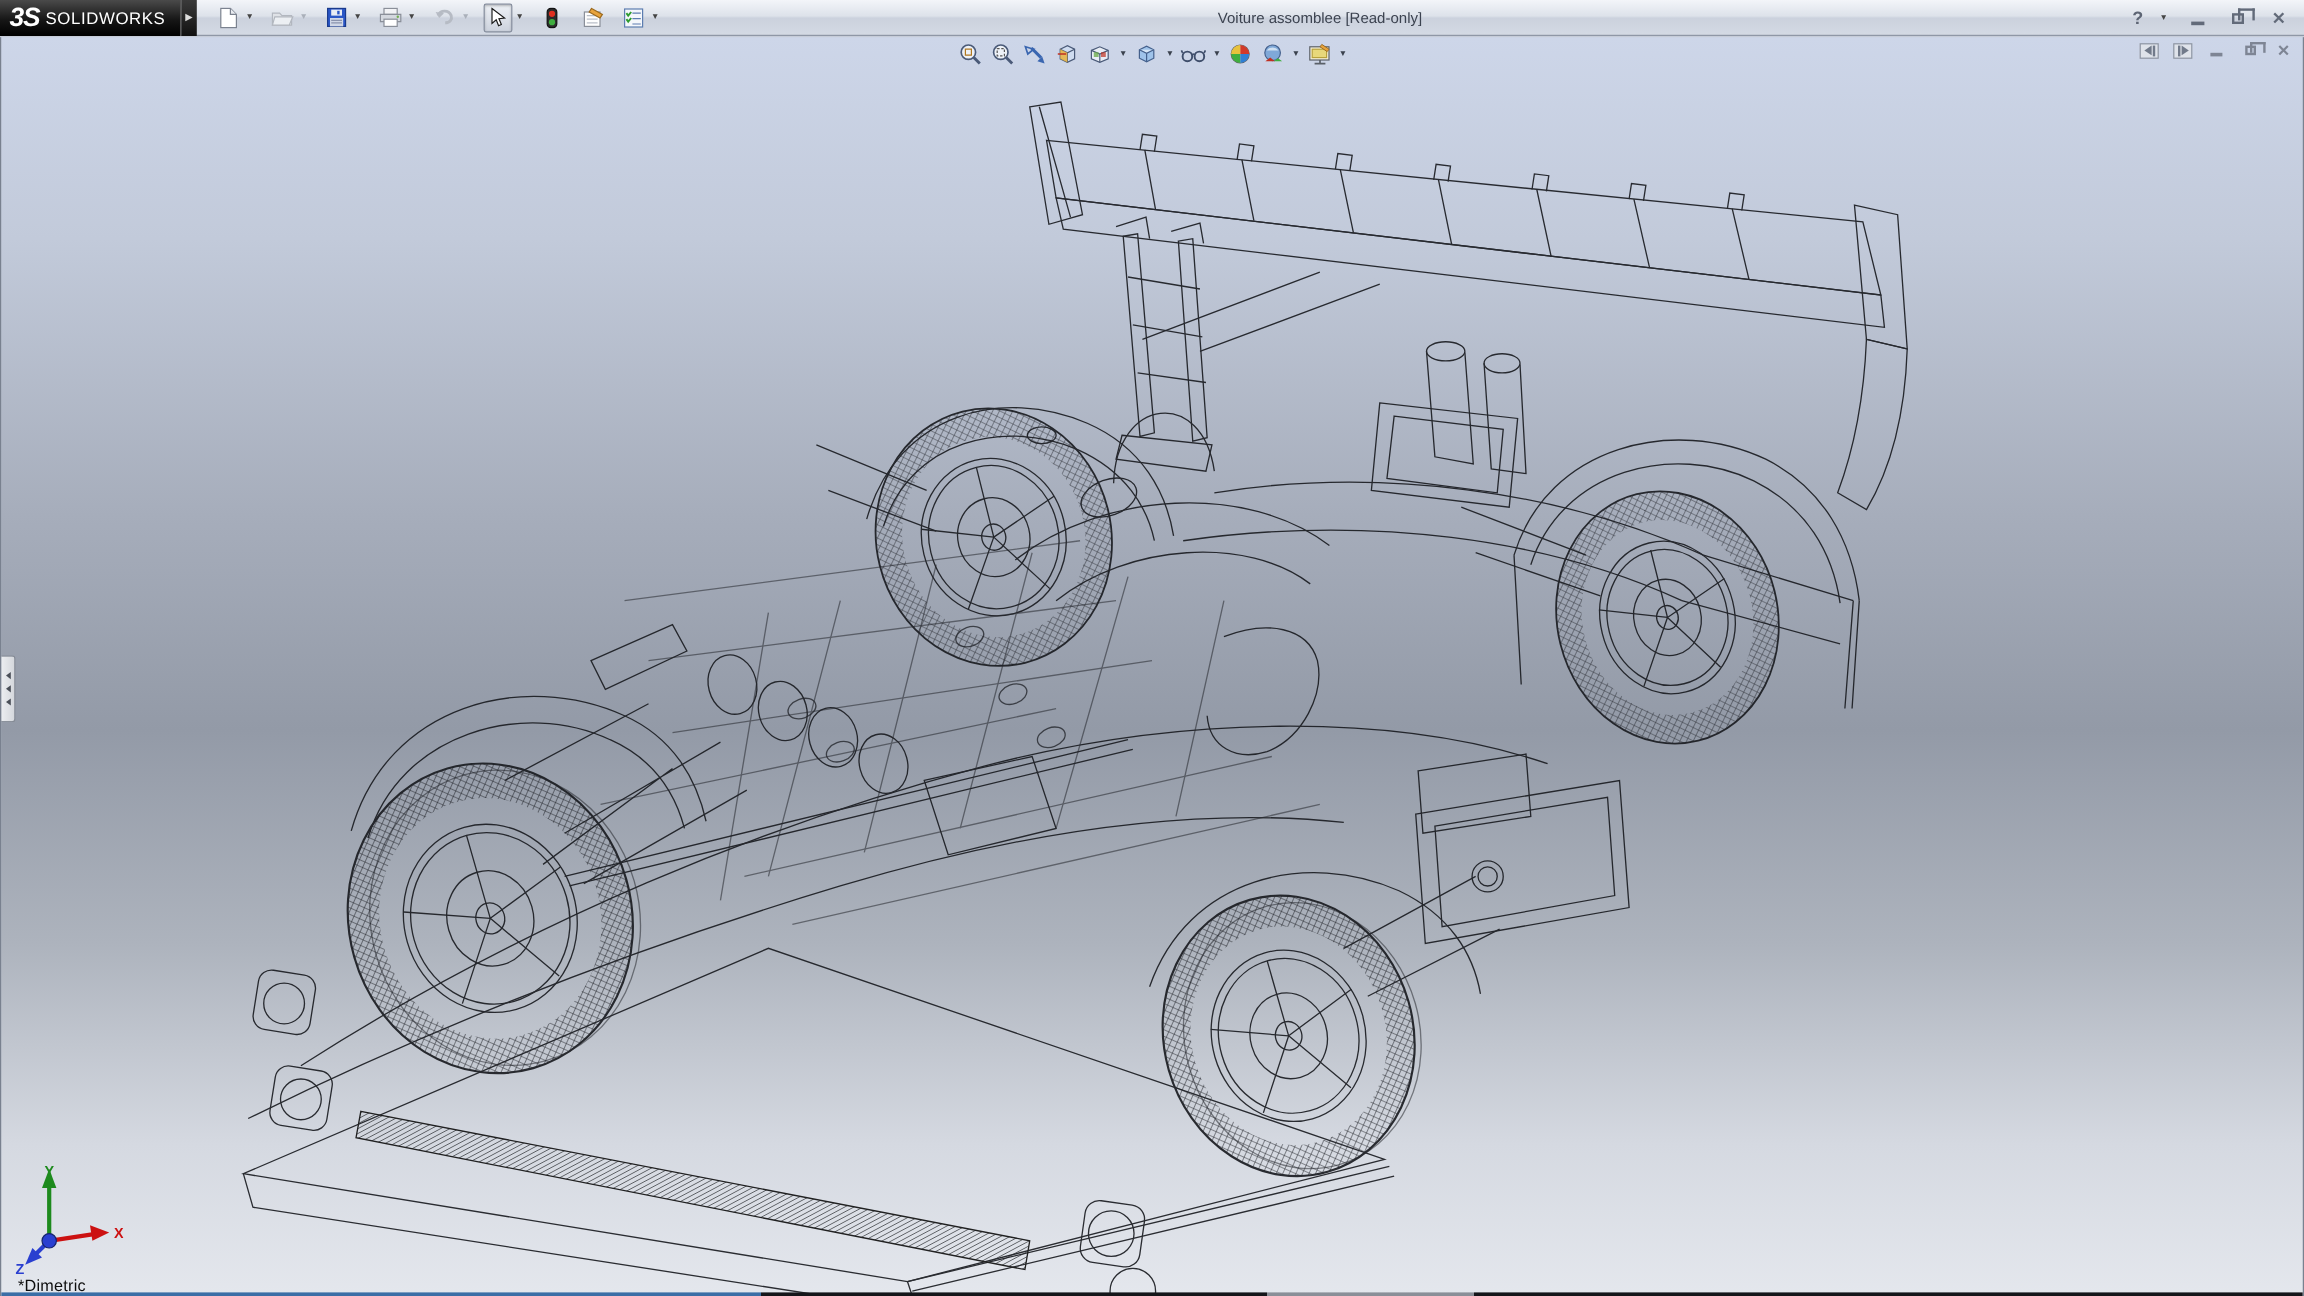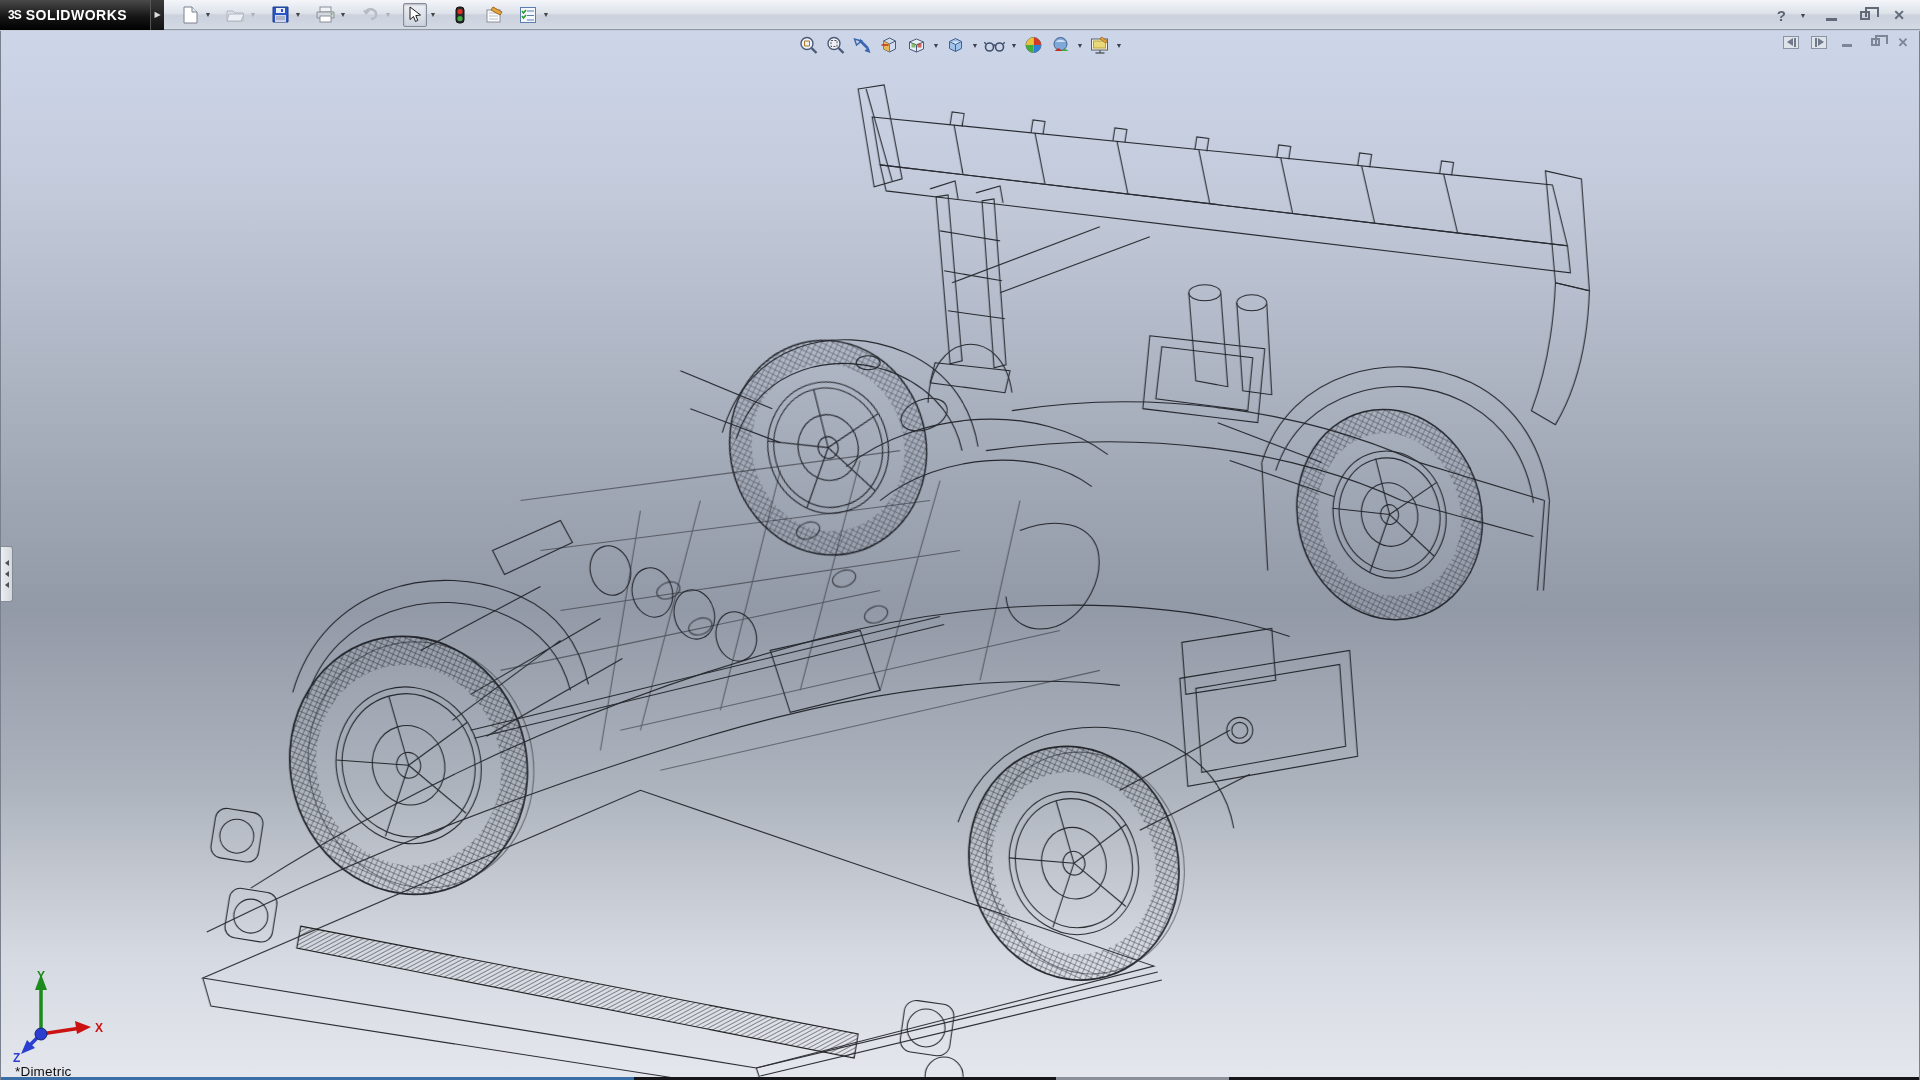--- a/index.html
+++ b/index.html
@@ -8,22 +8,22 @@
   #app { width:1920px; height:1080px; position:relative; background:#c6ccd8; }
 
   
   .titlebar { height:30px; width:100%;
     background:linear-gradient(#f3f5f9, #dde2ea 46%, #cbd1dd 52%, #d4dae4);
     border-bottom:1px solid #8f97a6;
     display:flex; align-items:center; position:relative; z-index:10;}
   .logo { height:30px; min-width:150px;
     background:linear-gradient(#4a4a4a, #161616 55%, #000);
     color:#fff; display:flex; align-items:center; padding:0 8px; gap:5px;}
-  .logo-mark { font-size:12px; font-weight:bold; letter-spacing:-1px; }
-  .logo-name { font-size:14px; font-weight:bold; letter-spacing:.5px; }
+  .logo-mark { font-size:22px; font-weight:bold; font-style:italic; letter-spacing:-1px; }
+  .logo-name { font-size:14px; font-weight:normal; letter-spacing:.5px; }
   .logo-expand { width:14px; height:30px; background:linear-gradient(#3a3a3a,#111);
     color:#ddd; font-size:8px; display:flex; align-items:center; justify-content:center;
     border-left:1px solid #555; cursor:pointer;}
   .tb-icons { display:flex; align-items:center; margin-left:14px; gap:1px; }
   .tbtn { width:24px; height:24px; display:flex; align-items:center; justify-content:center;
     border:1px solid transparent; border-radius:2px; }
   .tbtn.pressed { background:linear-gradient(#eef1f6,#ccd2dd);
     border:1px solid #848c9c; border:1px solid #848c9c; box-shadow:inset 0 1px 2px rgba(0,0,0,.25);}
   .dd { font-size:7px; color:#444; width:10px; text-align:center; cursor:pointer;}
   .dd.dis { color:#aab0ba; }
@@ -172,20 +172,21 @@
         <svg width="18" height="18" viewBox="0 0 18 18">
           <rect x="1.5" y="1.5" width="15" height="15" fill="#f4f7fb" stroke="#5c7db0"></rect>
           <path d="M8,5 h7 M8,9.5 h7 M8,14 h7" stroke="#5c7db0"></path>
           <path d="M3,5 l1.5,2 2.5,-3" stroke="#2f9c2f" stroke-width="1.6" fill="none"></path>
           <path d="M3,10 l1.5,2 2.5,-3" stroke="#2f9c2f" stroke-width="1.6" fill="none"></path>
         </svg>
       </div>
       <div class="dd">▼</div>
     </div>
 
+    <div class="win-title">Voiture assomblee [Read-only]</div>
 
     <div class="tb-right">
       <span class="help-q">?</span>
       <span class="dd">▼</span>
       <div class="wc">
           <span class="glyph-min"></span>
         </div>
       <div class="wc">
           <span class="glyph-restore"></span>
         </div>

